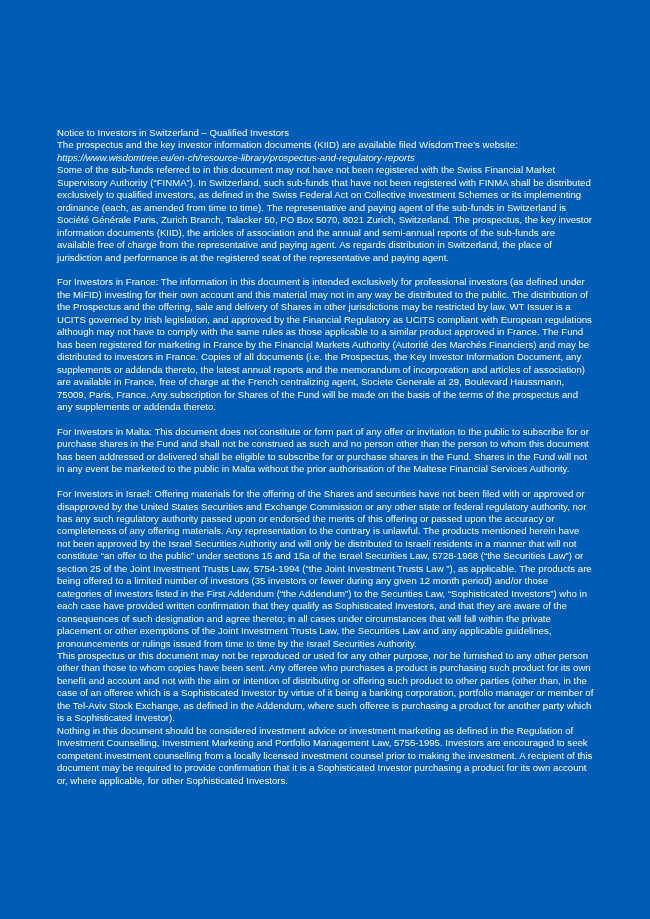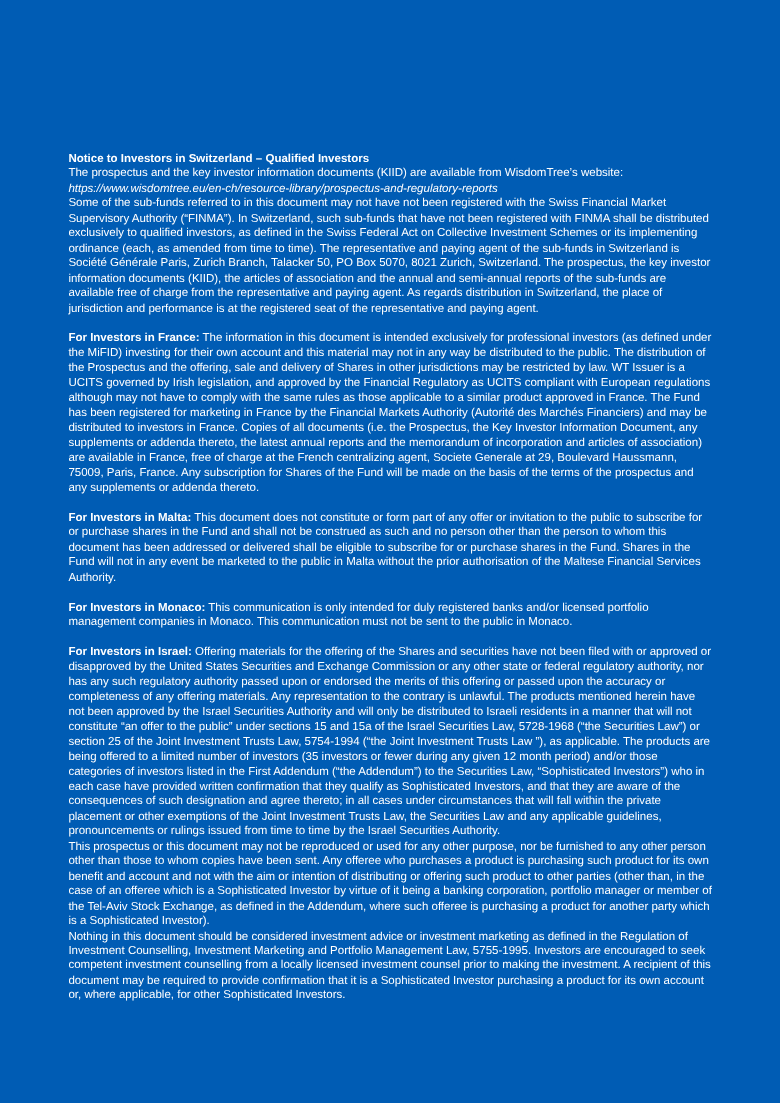--- a/index.html
+++ b/index.html
@@ -26,51 +26,48 @@
     text-align: left;
   }
   .section {
     margin: 0 0 12.45px 0;
   }
   .section p {
     margin: 0;
     padding: 0;
   }
   .bold {
-    font-weight: bold;
+    font-weight: normal;
   }
   .url {
     color: #FFFFFF;
     text-decoration: none;
     font-style: italic;
   }
 </style>
 </head>
 <body style="background: rgb(0, 92, 180);">
 
 <main class="content" style="color: rgb(255, 255, 255);">
 
   <div class="section">
     <p class="bold">Notice to Investors in Switzerland – Qualified Investors</p>
-    <p>The prospectus and the key investor information documents (KIID) are available from WisdomTree’s website:</p>
+    <p>The prospectus and the key investor information documents (KIID) are available filed WisdomTree’s website:</p>
     <p><span class="url">https://www.wisdomtree.eu/en-ch/resource-library/prospectus-and-regulatory-reports</span></p>
     <p>Some of the sub-funds referred to in this document may not have not been registered with the Swiss Financial Market Supervisory Authority (“FINMA”). In Switzerland, such sub-funds that have not been registered with FINMA shall be distributed exclusively to qualified investors, as defined in the Swiss Federal Act on Collective Investment Schemes or its implementing ordinance (each, as amended from time to time). The representative and paying agent of the sub-funds in Switzerland is Société Générale Paris, Zurich Branch, Talacker 50, PO Box 5070, 8021 Zurich, Switzerland. The prospectus, the key investor information documents (KIID), the articles of association and the annual and semi-annual reports of the sub-funds are available free of charge from the representative and paying agent. As regards distribution in Switzerland, the place of jurisdiction and performance is at the registered seat of the representative and paying agent.</p>
   </div>
 
   <div class="section">
     <p><span class="bold">For Investors in France:</span> <span>The information in this document is intended exclusively for professional investors (as defined under the MiFID) investing for their own account and this material may not in any way be distributed to the public. The distribution of the Prospectus and the offering, sale and delivery of Shares in other jurisdictions may be restricted by law. WT Issuer is a UCITS governed by Irish legislation, and approved by the Financial Regulatory as UCITS compliant with European regulations although may not have to comply with the same rules as those applicable to a similar product approved in France. The Fund has been registered for marketing in France by the Financial Markets Authority (Autorité des Marchés Financiers) and may be distributed to investors in France. Copies of all documents (i.e. the Prospectus, the Key Investor Information Document, any supplements or addenda thereto, the latest annual reports and the memorandum of incorporation and articles of association) are available in France, free of charge at the French centralizing agent, Societe Generale at 29, Boulevard Haussmann, 75009, Paris, France. Any subscription for Shares of the Fund will be made on the basis of the terms of the prospectus and any supplements or addenda thereto.</span></p>
   </div>
 
   <div class="section">
     <p><span class="bold">For Investors in Malta:</span> <span>This document does not constitute or form part of any offer or invitation to the public to subscribe for or purchase shares in the Fund and shall not be construed as such and no person other than the person to whom this document has been addressed or delivered shall be eligible to subscribe for or purchase shares in the Fund. Shares in the Fund will not in any event be marketed to the public in Malta without the prior authorisation of the Maltese Financial Services Authority.</span></p>
   </div>
 
-  <div class="section">
-    <p><span class="bold">For Investors in Monaco:</span> <span>This communication is only intended for duly registered banks and/or licensed portfolio management companies in Monaco. This communication must not be sent to the public in Monaco.</span></p>
-  </div>
 
   <div class="section">
     <p><span class="bold">For Investors in Israel:</span> <span>Offering materials for the offering of the Shares and securities have not been filed with or approved or disapproved by the United States Securities and Exchange Commission or any other state or federal regulatory authority, nor has any such regulatory authority passed upon or endorsed the merits of this offering or passed upon the accuracy or completeness of any offering materials. Any representation to the contrary is unlawful. The products mentioned herein have not been approved by the Israel Securities Authority and will only be distributed to Israeli residents in a manner that will not constitute “an offer to the public” under sections 15 and 15a of the Israel Securities Law, 5728-1968 (“the Securities Law”) or section 25 of the Joint Investment Trusts Law, 5754-1994 (“the Joint Investment Trusts Law ”), as applicable. The products are being offered to a limited number of investors (35 investors or fewer during any given 12 month period) and/or those categories of investors listed in the First Addendum (“the Addendum”) to the Securities Law, “Sophisticated Investors”) who in each case have provided written confirmation that they qualify as Sophisticated Investors, and that they are aware of the consequences of such designation and agree thereto; in all cases under circumstances that will fall within the private placement or other exemptions of the Joint Investment Trusts Law, the Securities Law and any applicable guidelines, pronouncements or rulings issued from time to time by the Israel Securities Authority.</span></p>
     <p>This prospectus or this document may not be reproduced or used for any other purpose, nor be furnished to any other person other than those to whom copies have been sent. Any offeree who purchases a product is purchasing such product for its own benefit and account and not with the aim or intention of distributing or offering such product to other parties (other than, in the case of an offeree which is a Sophisticated Investor by virtue of it being a banking corporation, portfolio manager or member of the Tel-Aviv Stock Exchange, as defined in the Addendum, where such offeree is purchasing a product for another party which is a Sophisticated Investor).</p>
     <p>Nothing in this document should be considered investment advice or investment marketing as defined in the Regulation of Investment Counselling, Investment Marketing and Portfolio Management Law, 5755-1995. Investors are encouraged to seek competent investment counselling from a locally licensed investment counsel prior to making the investment. A recipient of this document may be required to provide confirmation that it is a Sophisticated Investor purchasing a product for its own account or, where applicable, for other Sophisticated Investors.</p>
   </div>
 
 </main>
 
 </body></html>

